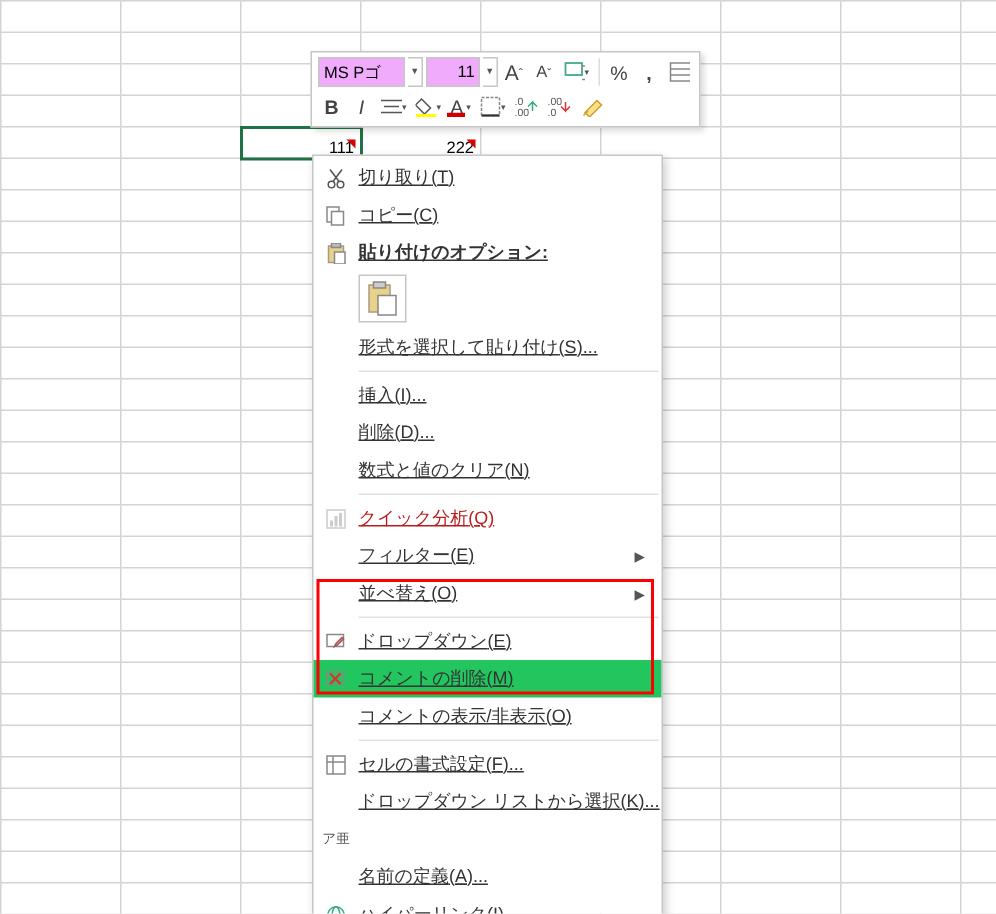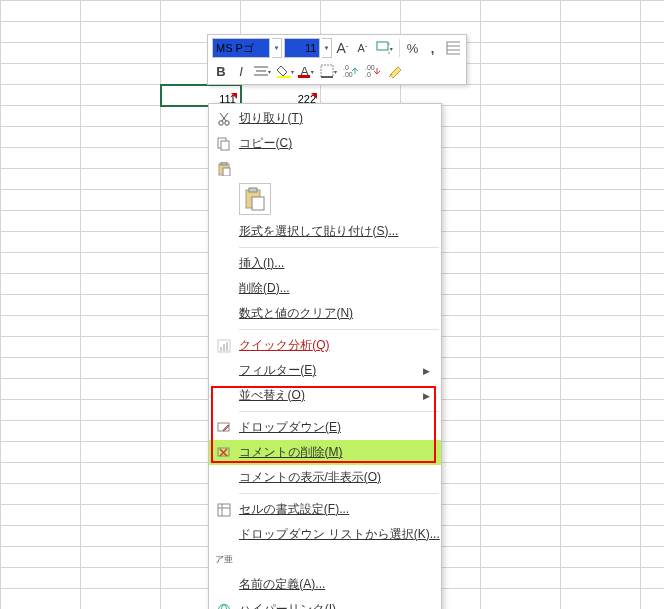--- a/index.html
+++ b/index.html
@@ -59,21 +59,21 @@
     gap: 3px;
   }
   .mini-row { display: flex; align-items: center; gap: 2px; }
   .mini-field {
     border: 1px solid #c6c6c6;
     height: 20px;
     font-size: 11px;
     padding: 0 3px;
     display: flex;
     align-items: center;
-    background: #1d4ed8;
+    background: #f0abfc;
   }
   .mini-font { width: 64px; }
   .mini-size { width: 40px; justify-content: flex-end; }
   .dd {
     width: 10px;
     height: 20px;
     border: 1px solid #c6c6c6;
     border-left: none;
     display: flex;
     align-items: center;
@@ -113,21 +113,21 @@
   }
   .menu-item {
     display: flex;
     align-items: center;
     height: 25px;
     font-size: 12px;
     color: #333;
     position: relative;
   }
   .menu-item.disabled { color: #b91c1c; }
-  .menu-item.hover { background: #bef264; }
+  .menu-item.hover { background: #22c55e; }
   .menu-icon {
     width: 30px;
     display: flex;
     align-items: center;
     justify-content: center;
     flex: 0 0 30px;
     text-align: center;
   }
   .menu-label { flex: 1; white-space: nowrap; text-decoration: underline; }
   .menu-label u { text-decoration: underline; }
@@ -604,20 +604,21 @@
     <span class="menu-label"><span>コピー</span>(<u>C</u>)</span>
   </div>
   <div class="menu-item">
     <span class="menu-icon">
       <svg width="14" height="14">
           <rect x="2" y="2" width="10" height="11" fill="#e8d28a" stroke="#a98"></rect>
           <rect x="4" y="0" width="6" height="3" fill="#bbb" stroke="#888"></rect>
           <rect x="6" y="6" width="7" height="8" fill="#fff" stroke="#888"></rect>
         </svg>
     </span>
+    <span class="menu-label"><b>貼り付けのオプション:</b></span>
   </div>
   <div class="paste-big-icon">
     <svg width="22" height="24">
         <rect x="2" y="3" width="14" height="18" fill="#e8d28a" stroke="#a98"></rect>
         <rect x="5" y="1" width="8" height="4" fill="#ccc" stroke="#888"></rect>
         <rect x="8" y="10" width="12" height="13" fill="#fff" stroke="#888"></rect>
       </svg>
   </div>
   <div class="menu-item">
     <span class="menu-icon"></span>

